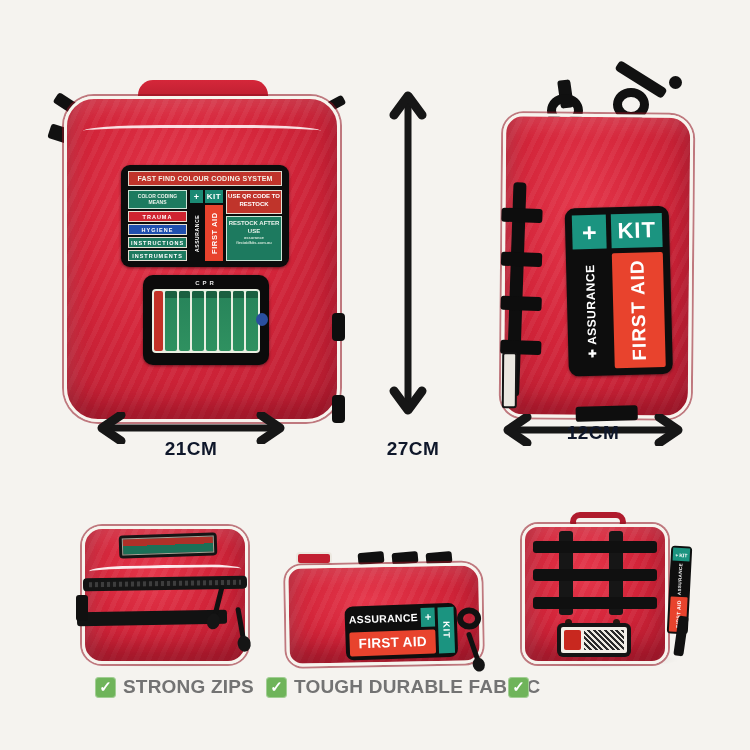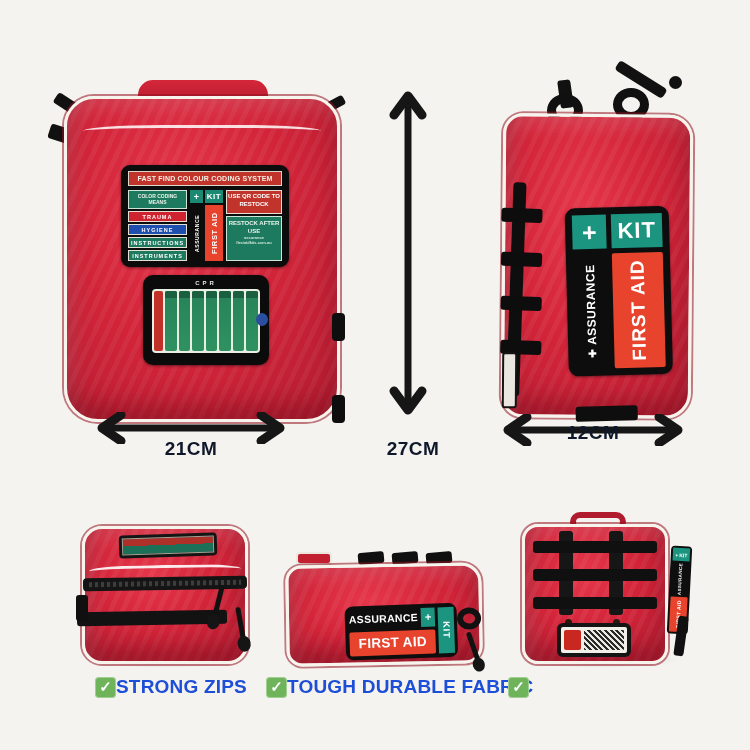--- a/index.html
+++ b/index.html
@@ -125,21 +125,21 @@
   .bagC-code { flex:1; background:repeating-linear-gradient(45deg,#2a2a2a 0 2px,#ece9e1 2px 4px); border-radius:1px; }
   .bagC-sidelbl { position:absolute; right:-6px; top:34px; width:21px; height:88px; background:#0e0e0e; border-radius:4px; padding:2px; display:flex; flex-direction:column; gap:2px; transform:rotate(3deg); }
   .bC-chip { height:13px; background:#1b9480; color:#fff; font-size:5px; font-weight:bold; display:flex; align-items:center; justify-content:center; gap:1px; }
   .bC-brand { flex:1; color:#fff; font-size:4.5px; font-weight:bold; letter-spacing:.4px; }
   .bC-fa { flex:1.4; background:#e8432d; border-radius:1px; color:#fff; font-size:5px; font-weight:bold; letter-spacing:.4px; }
   .bagC-strap { position:absolute; right:-2px; bottom:8px; width:10px; height:40px; background:#111; border-radius:3px; transform:rotate(8deg); }
 
   
   .feature { position:absolute; top:674px; display:flex; align-items:center; height:26px; }
   .check { width:21px; height:21px; background:#6fb45a; border-radius:4px; color:#fff; font-size:15px; font-weight:bold; display:flex; align-items:center; justify-content:center; box-shadow:inset 0 0 0 1px rgba(255,255,255,.35); }
-  .feature-label { font-size:19px; font-weight:bold; color:#1d4ed8; letter-spacing:.2px; white-space:nowrap; }
+  .feature-label { font-size:19px; font-weight:bold; color:#737373; letter-spacing:.2px; white-space:nowrap;margin-left:7px; }
 </style>
 </head>
 <body>
 
 <div class="canvas">
 
   <div class="front-bag">
     <div class="front-handle"></div>
     <div class="front-clip1"></div>
     <div class="front-clip2"></div>

